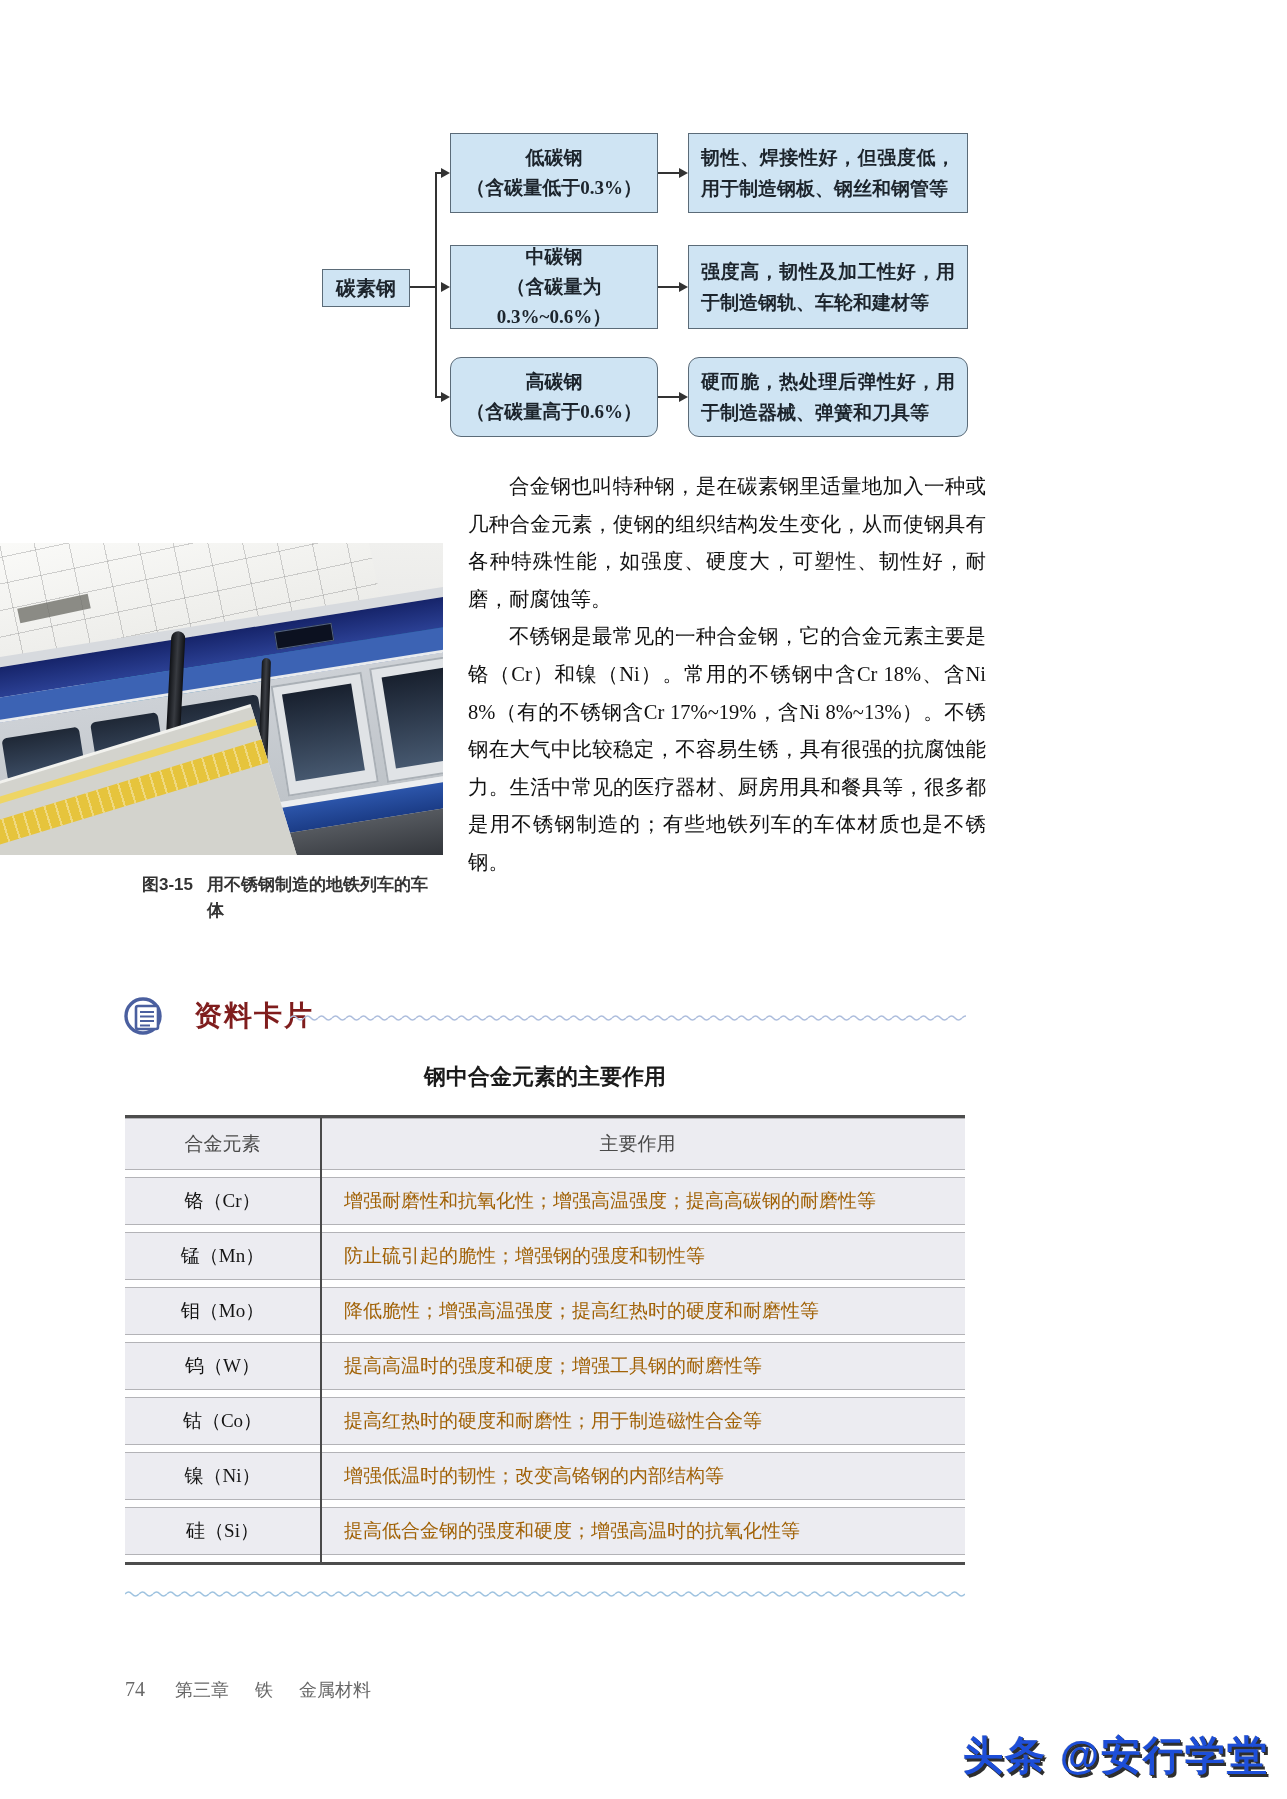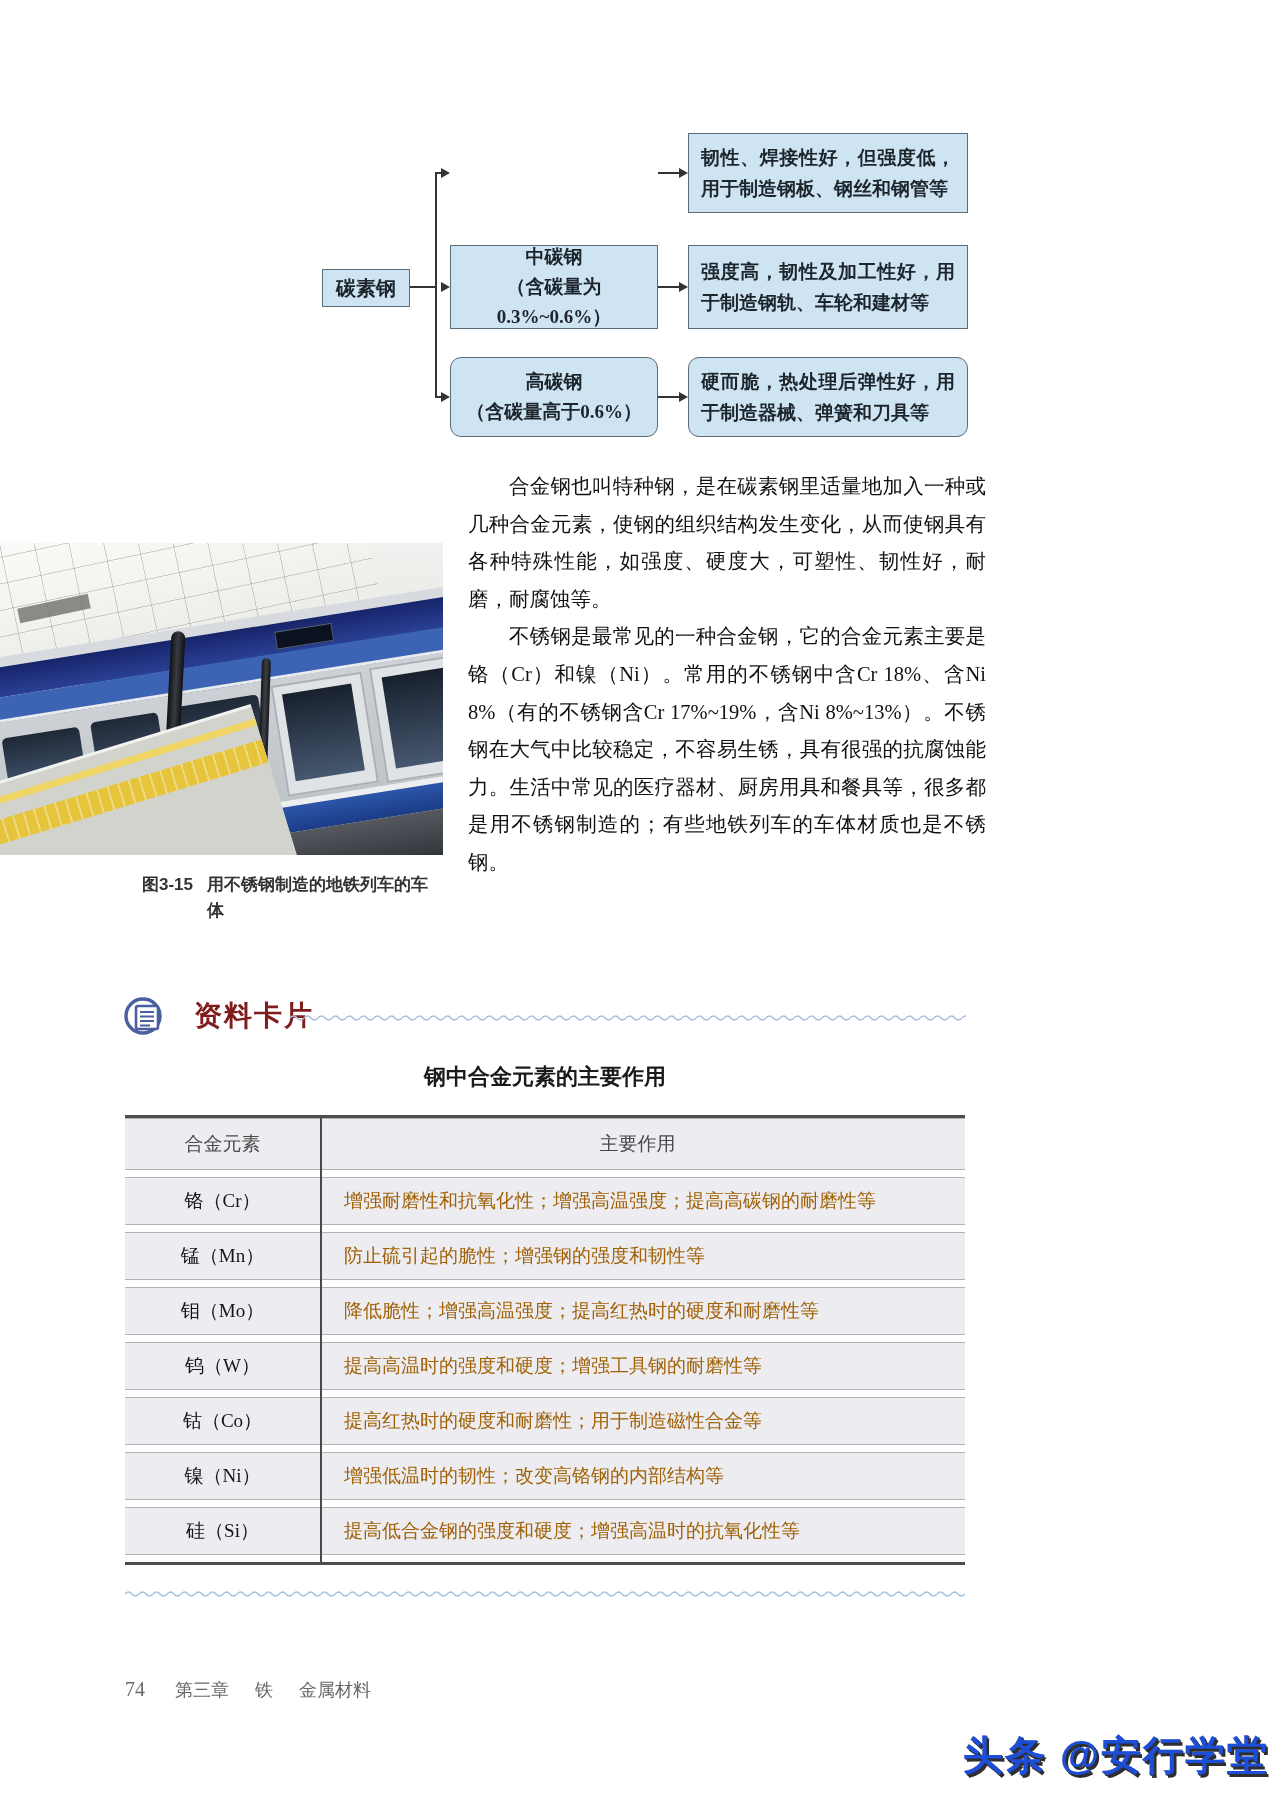--- a/index.html
+++ b/index.html
@@ -100,20 +100,24 @@
 </style>
 </head>
 <body>
 
 <div class="page">
 
   <div class="fc-box fc-root">
     <span>碳素钢</span>
   </div>
 
+  <div class="fc-box fc-mid r1">
+    <span>低碳钢</span>
+    <span>（含碳量低于0.3%）</span>
+  </div>
   <div class="fc-box fc-mid r2">
     <span>中碳钢</span>
     <span>（含碳量为0.3%~0.6%）</span>
   </div>
   <div class="fc-box fc-mid r3">
     <span>高碳钢</span>
     <span>（含碳量高于0.6%）</span>
   </div>
 
   <div class="fc-box fc-right r1">

